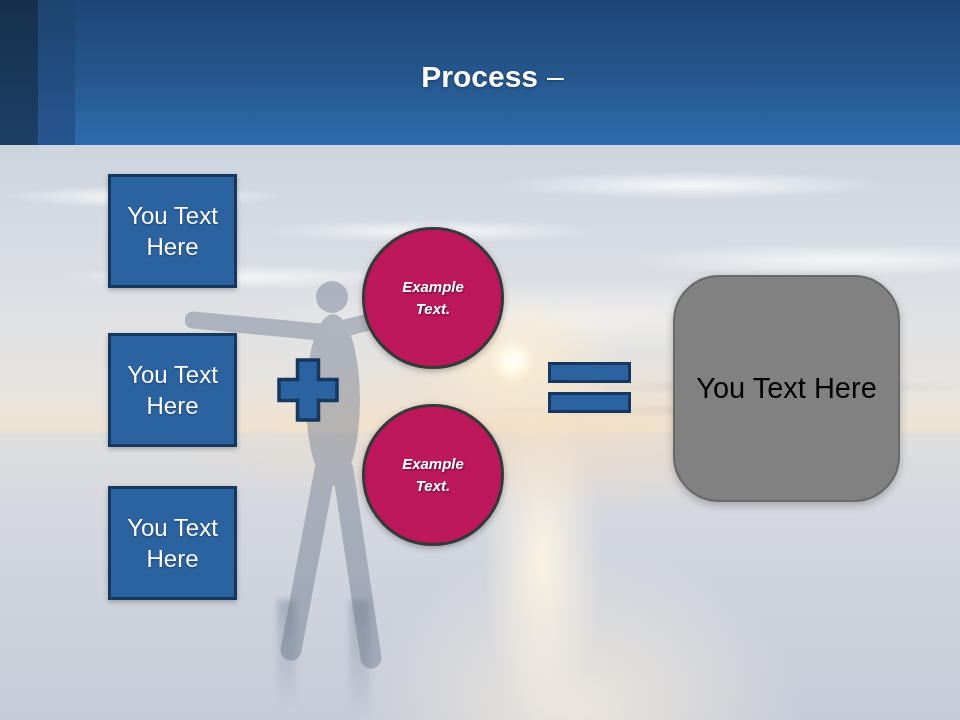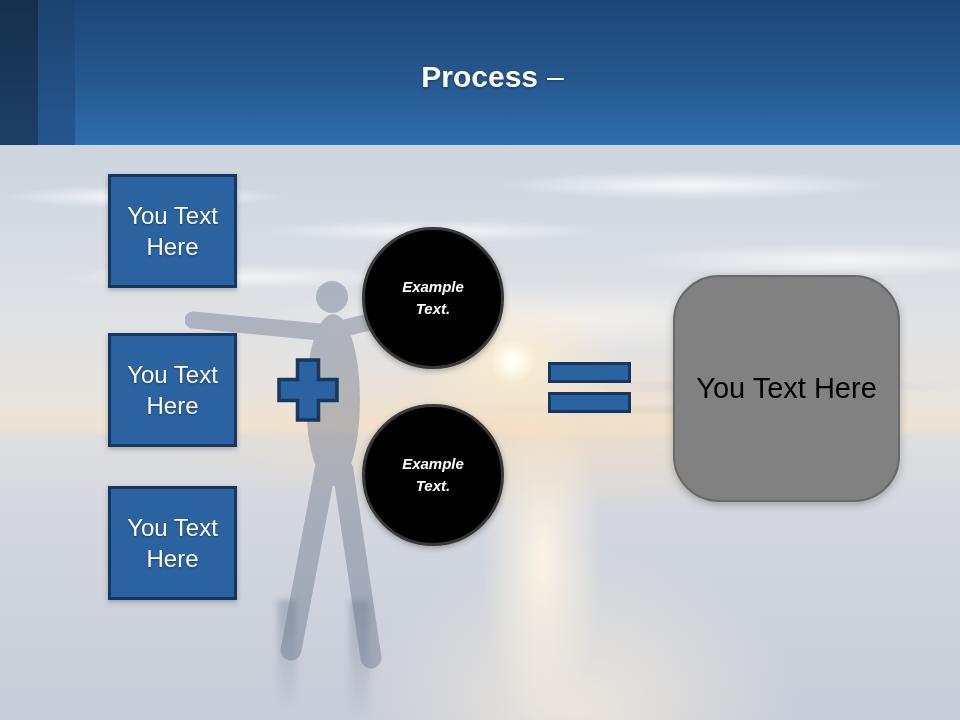--- a/index.html
+++ b/index.html
@@ -60,21 +60,21 @@
     color:#fff;font-size:24px;line-height:1.3;cursor:pointer;
     box-shadow:0 2px 5px rgba(0,0,0,.25);
   }
   .inbox span{display:block;width:110px;text-shadow:0 1px 2px rgba(0,0,0,.35);}
   .b1{top:174px;} .b2{top:333px;} .b3{top:486px;}
 
   .plus{position:absolute;left:277px;top:358px;}
 
   .circle{
     position:absolute;left:362px;width:142px;height:142px;box-sizing:border-box;
-    background:#000000;border:3px solid #383838;border-radius:50%;
+    background:#be185d;border:3px solid #383838;border-radius:50%;
     display:flex;align-items:center;justify-content:center;text-align:center;
     color:#fff;font-size:15px;font-weight:700;font-style:italic;line-height:1.45;
     cursor:pointer;box-shadow:0 2px 6px rgba(0,0,0,.3);
   }
   .circle span{display:block;width:76px;text-shadow:1px 1px 2px rgba(0,0,0,.55);}
   .c1{top:227px;} .c2{top:404px;}
 
   .equals{position:absolute;left:548px;top:362px;width:83px;height:51px;
     display:flex;flex-direction:column;justify-content:space-between;}
   .equals .bar{width:83px;height:21px;box-sizing:border-box;

